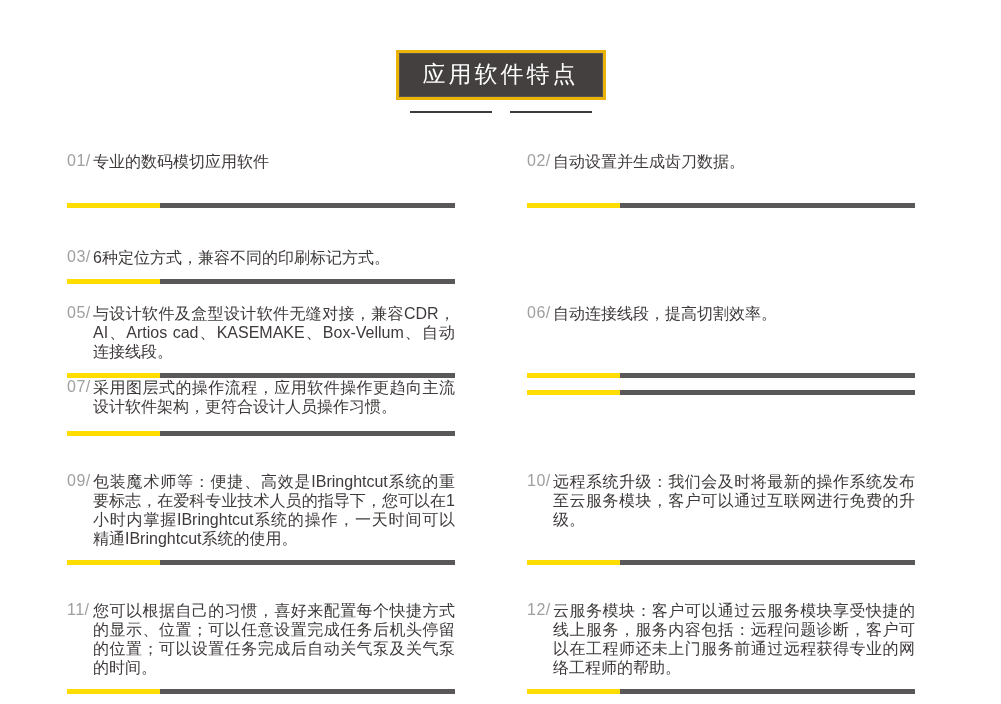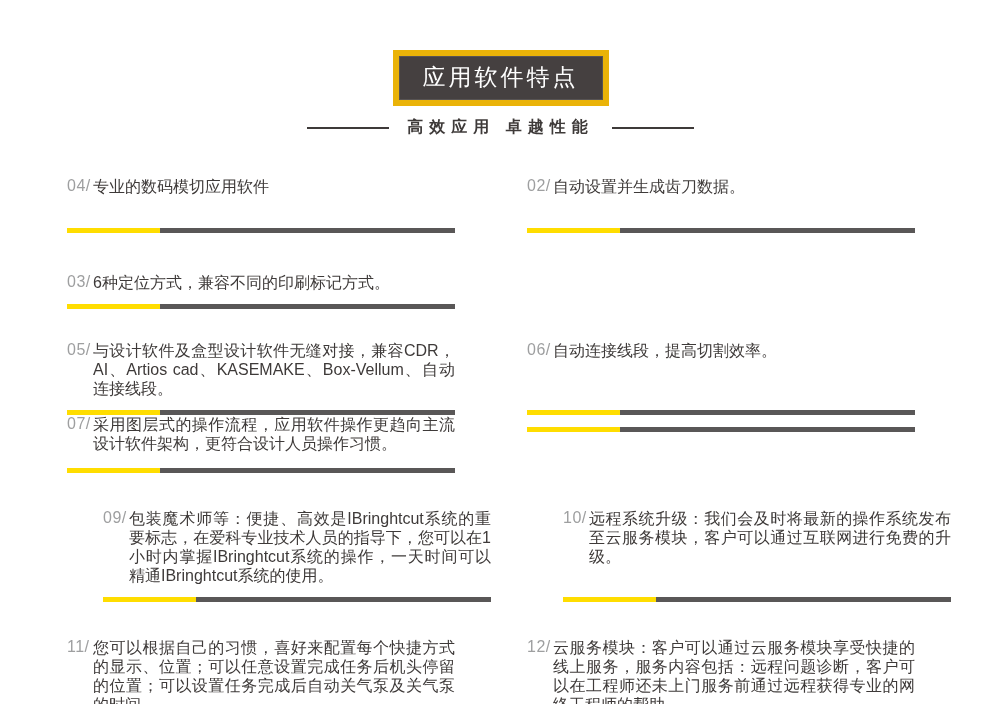--- a/index.html
+++ b/index.html
@@ -26,21 +26,21 @@
     padding-top:50px;
     text-align:center;
   }
   .title-box{
     display:inline-block;
     background:var(--title-bg);
     color:#ffffff;
     font-size:23px;
     letter-spacing:3px;
     padding:6px 24px 7px 24px;
-    border:6px solid #eab308;
+    border:3px solid #eab308;
     box-shadow:inset 0 0 0 1px rgba(255,255,255,0.10);
     font-weight:500;
   }
   .subtitle-row{
     margin-top:11px;
     display:flex;
     align-items:center;
     justify-content:center;
     gap:18px;
   }
@@ -101,45 +101,44 @@
   .divider-bar .seg-yellow{
     width:24%;
     background:var(--accent);
   }
   .divider-bar .seg-gray{
     flex:1;
     background:var(--bar-gray);
   }
   
   .feature-row:nth-child(1){min-height:56px;margin-bottom:40px;}
-  .feature-row:nth-child(2){min-height:36px;margin-bottom:32px;align-items:center;}
+  .feature-row:nth-child(2){min-height:36px;margin-bottom:20px;align-items:center;}
   .feature-row:nth-child(3){min-height:52px;}
   .feature-row:nth-child(4){min-height:58px;margin-bottom:36px;}
-  .feature-row:nth-child(5){min-height:74px;margin-bottom:36px;margin-left:36px;}
+  .feature-row:nth-child(5){min-height:74px;margin-bottom:36px;}
   .feature-row:nth-child(6){min-height:76px;margin-bottom:12px;}
 </style>
 </head>
 <body>
 
 <div class="page">
 
   <div class="header">
     <div class="title-box">应用软件特点</div>
     <div class="subtitle-row">
       <span class="subtitle-line"></span>
-      <span class="subtitle-text">高效应用 卓越性能</span>
       <span class="subtitle-line"></span>
     </div>
   </div>
 
   <div class="features">
       <div class="feature-row">
         <div class="feature">
           <div class="feature-head">
-            <span class="feature-num">04/</span>
+            <span class="feature-num">01/</span>
             <span class="feature-text">专业的数码模切应用软件</span>
           </div>
           <div class="divider-bar">
             <span class="seg-yellow"></span>
             <span class="seg-gray"></span>
           </div>
         </div>
         <div class="feature">
           <div class="feature-head">
             <span class="feature-num">02/</span>

